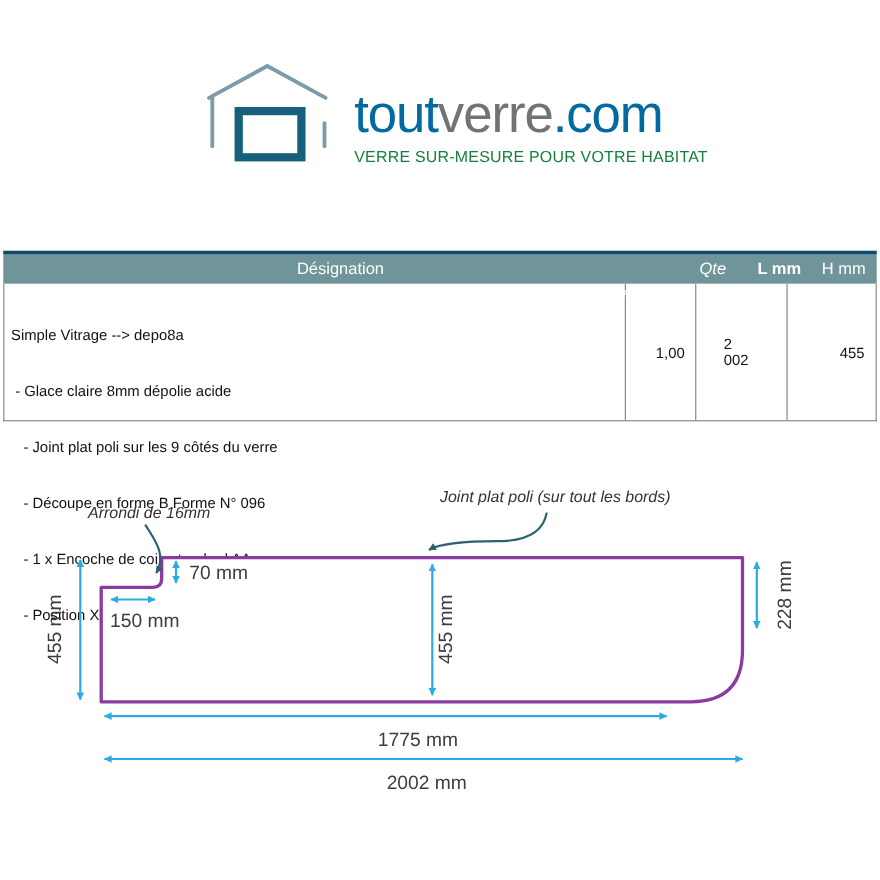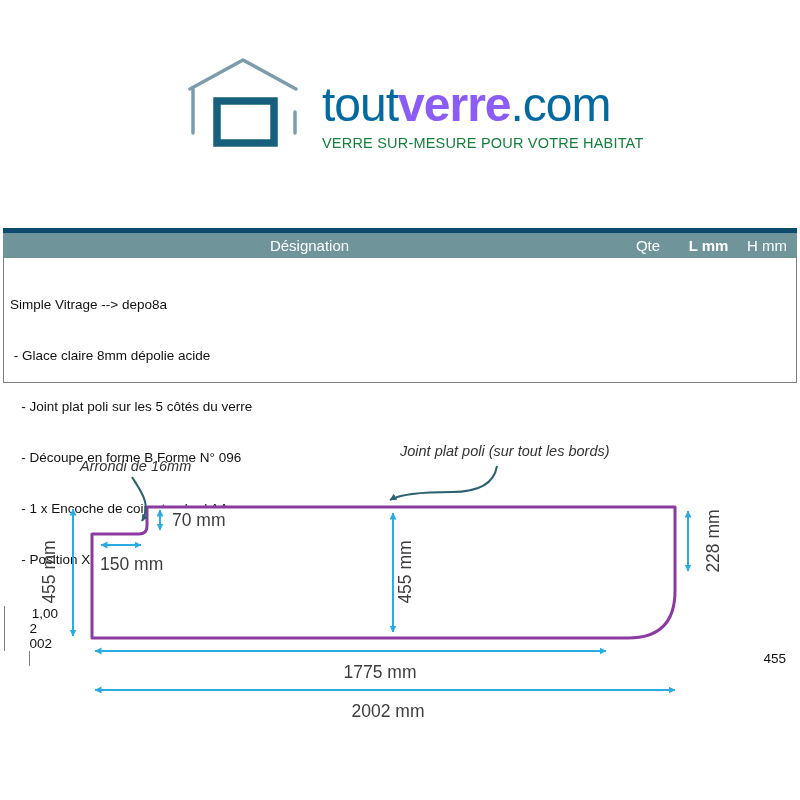--- a/index.html
+++ b/index.html
@@ -6,34 +6,34 @@
   .page {
     position:relative; width:800px; height:800px; background:#fff; overflow:hidden;
     font-family:"Liberation Sans", sans-serif; color:#111;
   }
 
   
   .house-svg { position:absolute; left:186px; top:56px; width:116px; height:96px; }
   .logo-text { position:absolute; left:322px; top:80px; width:330px; }
   .brand { font-size:48px; line-height:50px; letter-spacing:-1px; white-space:nowrap; }
   .brand .lt { color:#0369a1; }
-  .brand .dk { color:#8b5cf6;font-weight:bold; }
+  .brand .dk { color:#737373; }
   .tagline { margin-top:5px; font-size:14.5px; letter-spacing:0.2px; color:#15803d; white-space:nowrap; }
 
   
   .order-table { position:absolute; left:3px; top:228px; width:794px; }
   .thead {
-    display:flex; height:30px; background:#6f959b; border-top:5px solid #0c4a6e;
+    display:flex; height:30px; background:#6f959b; border-top:3px solid #0c4a6e;
     box-sizing:border-box; color:#fff;
   }
   .th { display:flex; align-items:center; justify-content:center; box-sizing:border-box; font-size:15px; }
   .th-designation { width:613px; position:relative; }
   .th-ref { position:absolute; right:8px; top:50%; transform:translateY(-50%); font-size:13.5px; font-weight:bold; font-style:italic;margin-top:24px; }
-  .th-qty { width:64px; } .th-l { width:57px;font-weight:bold; } .th-h { flex:1; }
-  .tbody { display:flex; height:125px; border:1px solid #7f7f7f; border-top:none; box-sizing:border-box; background:#fff;flex-direction:column; }
+  .th-qty { width:64px;font-style:italic; } .th-l { width:57px;font-weight:bold; } .th-h { flex:1; }
+  .tbody { display:flex; height:125px; border:1px solid #7f7f7f; border-top:none; box-sizing:border-box; background:#fff; }
   .td { box-sizing:border-box; }
   .td-designation { width:613px; padding:4px 6px; font-size:13.5px; line-height:17px; white-space:pre; }
   .td-num { display:flex; align-items:center; justify-content:flex-end; padding-right:10px; font-size:13.5px; border-left:1px solid #7f7f7f;padding-left:47px; }
   .td-qty { width:64px; } .td-l { width:57px; } .td-h { flex:1;margin-left:25px; }
 
   
   .diagram { position:absolute; left:0; top:420px; width:800px; height:380px; }
   .dim-text { font-size:17.5px; fill:#3d3d3d; font-family:"Liberation Sans", sans-serif; }
   .callout-text { font-size:14.5px; font-style:italic; fill:#333; font-family:"Liberation Sans", sans-serif; }
 </style>
@@ -60,21 +60,21 @@
         <span class="th-ref">Réf client</span>
       </div>
       <div class="th th-qty">Qte</div>
       <div class="th th-l">L mm</div>
       <div class="th th-h">H mm</div>
     </div>
     <div class="tbody">
       <div class="td td-designation">
         <div>Simple Vitrage --&gt; depo8a</div>
         <div> - Glace claire 8mm dépolie acide</div>
-        <div>   - Joint plat poli sur les 5 côtés du verre</div>
+        <div>   - Joint plat poli sur les 9 côtés du verre</div>
         <div>   - Découpe en forme B Forme N° 096</div>
         <div>   - 1 x Encoche de coin standard AA</div>
         <div>   - Position X --&gt;0 - Position Y --&gt;0 - Largeur --&gt;150 - Hauteur --&gt;70 - Rayon --&gt;16</div>
       </div>
       <div class="td td-num td-qty">1,00</div>
       <div class="td td-num td-l">2 002</div>
       <div class="td td-num td-h">455</div>
     </div>
   </section>
 

